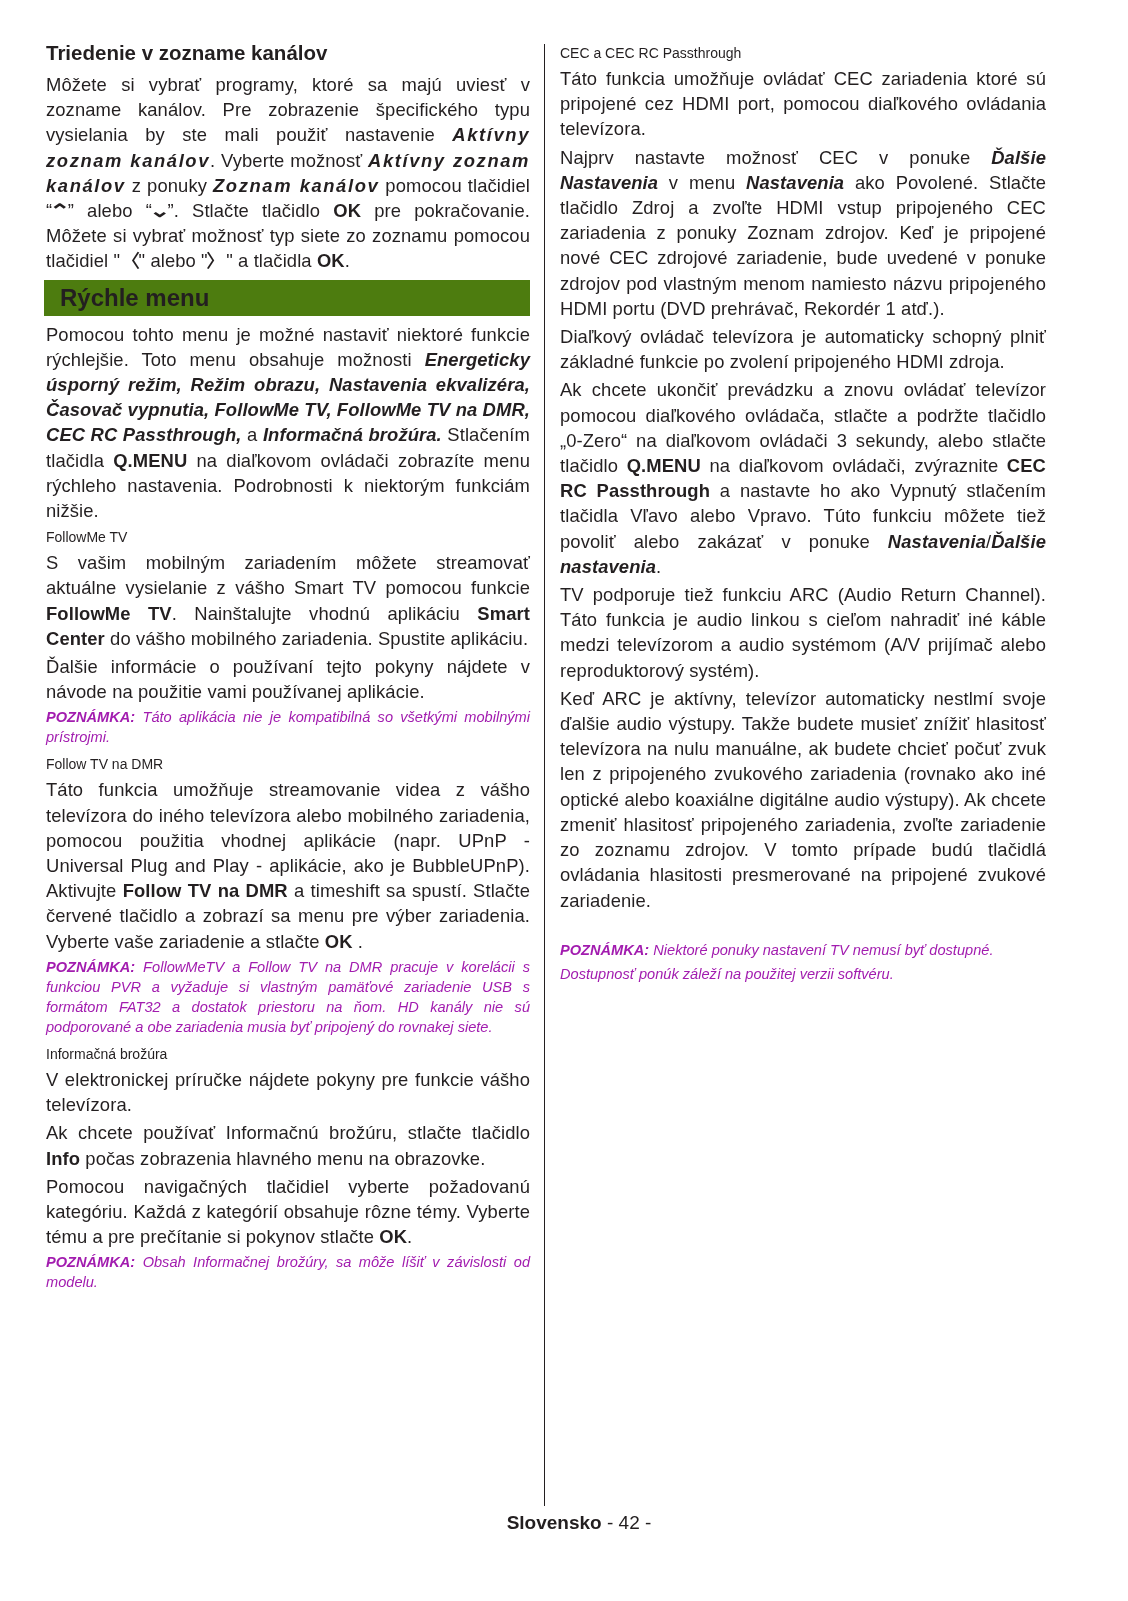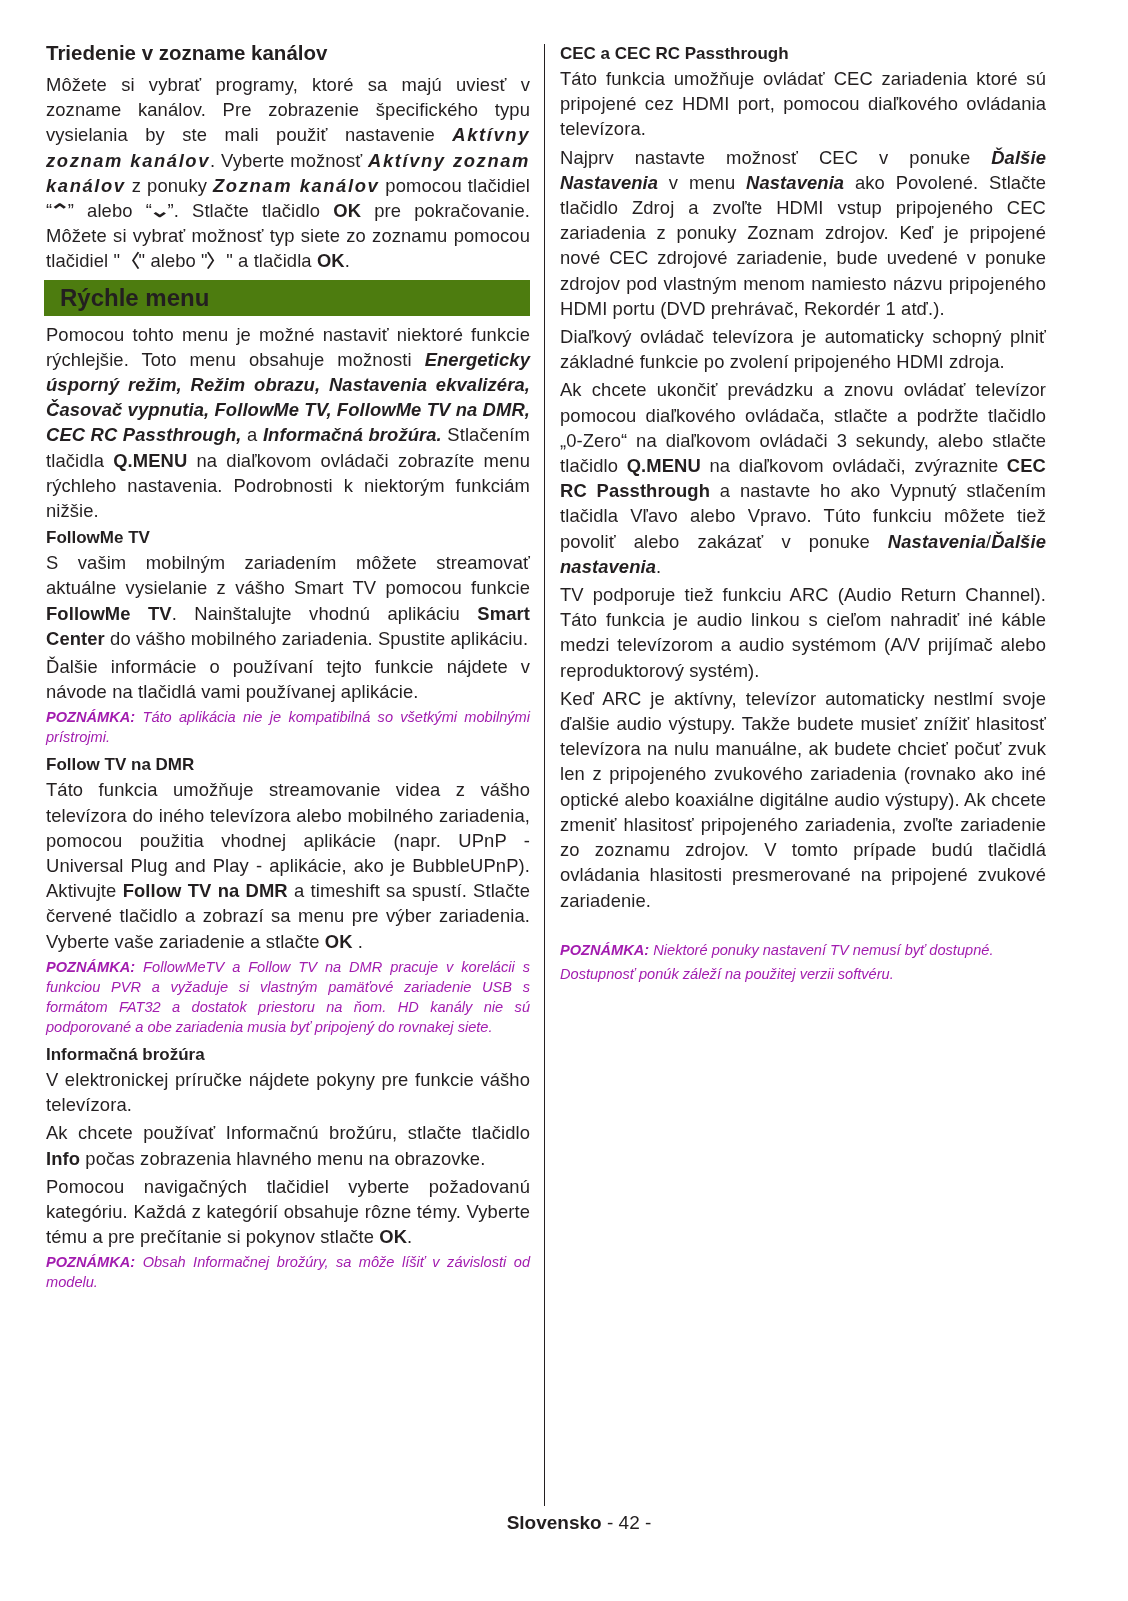--- a/index.html
+++ b/index.html
@@ -3,21 +3,21 @@
 <meta charset="utf-8">
 <style>
   html, body { margin: 0; padding: 0; background: #ffffff; }
   body { width: 1128px; height: 1601px; position: relative; overflow: hidden;
          font-family: "Liberation Sans", sans-serif; color: #231f20; }
   .col { position: absolute; top: 40px; }
   .col-left { left: 46px; width: 484px; }
   .col-right { left: 560px; width: 486px; }
   .divider { position: absolute; left: 544px; top: 44px; width: 1px; height: 1462px; background: #231f20; }
   h2.sec { font-size: 20.5px; font-weight: bold; margin: 0 0 6px 0; line-height: 26px; }
-  h3.sub { font-size: 17px; font-weight: bold; margin: 2px 0 1px 0; line-height: 23px; }
+  h3.sub { font-size: 14px; font-weight: normal; margin: 2px 0 1px 0; line-height: 23px; }
   .band { background: #4d7c0f; margin: 6px 0 6px -2px; padding: 2px 0 2px 16px; height: 36px; box-sizing: border-box; }
   .band h2 { font-size: 24px; font-weight: bold; margin: 0; line-height: 32px; }
   p.body { font-size: 18.4px; line-height: 25.2px; margin: 0 0 3px 0; text-align: justify; letter-spacing: 0.1px; }
   p.note { font-size: 14.6px; line-height: 20px; margin: 2px 0 6px 0; text-align: justify; font-style: italic; color: #a21caf; }
   p.note.ragged { text-align: left; line-height: 24px; }
   .b { font-weight: bold; }
   .bi { font-weight: bold; font-style: italic; }
   .wide { letter-spacing: 1.6px; }
   .gap { height: 20px; }
   .glyph { display: inline-block; font-weight: bold; transform: scale(1.4,1); }
@@ -38,21 +38,21 @@
   <div class="band">
     <h2>Rýchle menu</h2>
   </div>
   <section>
     <p class="body"><span>Pomocou tohto menu je možné nastaviť niektoré funkcie rýchlejšie. Toto menu obsahuje možnosti </span><span class="bi">Energeticky úsporný režim, Režim obrazu, Nastavenia ekvalizéra, Časovač vypnutia, FollowMe TV, FollowMe TV na DMR, CEC RC Passthrough,</span><span> a </span><span class="bi">Informačná brožúra.</span><span> Stlačením tlačidla </span><span class="b">Q.MENU</span><span> na diaľkovom ovládači zobrazíte menu rýchleho nastavenia. Podrobnosti k niektorým funkciám nižšie.</span></p>
   </section>
 
   <section>
     <h3 class="sub">FollowMe TV</h3>
     <p class="body"><span>S vašim mobilným zariadením môžete streamovať aktuálne vysielanie z vášho Smart TV pomocou funkcie </span><span class="b">FollowMe TV</span><span>. Nainštalujte vhodnú aplikáciu </span><span class="b">Smart Center</span><span> do vášho mobilného zariadenia. Spustite aplikáciu.</span></p>
-    <p class="body"><span>Ďalšie informácie o používaní tejto funkcie nájdete v návode na tlačidlá vami používanej aplikácie.</span></p>
+    <p class="body"><span>Ďalšie informácie o používaní tejto pokyny nájdete v návode na použitie vami používanej aplikácie.</span></p>
     <p class="note"><span class="b">POZNÁMKA:</span><span> Táto aplikácia nie je kompatibilná so všetkými mobilnými prístrojmi.</span></p>
   </section>
 
   <section>
     <h3 class="sub">Follow TV na DMR</h3>
     <p class="body"><span>Táto funkcia umožňuje streamovanie videa z vášho televízora do iného televízora alebo mobilného zariadenia, pomocou použitia vhodnej aplikácie (napr. UPnP - Universal Plug and Play - aplikácie, ako je BubbleUPnP). Aktivujte </span><span class="b">Follow TV na DMR</span><span> a timeshift sa spustí. Stlačte červené tlačidlo a zobrazí sa menu pre výber zariadenia. Vyberte vaše zariadenie a stlačte </span><span class="b">OK</span><span> .</span></p>
     <p class="note"><span class="b">POZNÁMKA:</span><span> FollowMeTV a Follow TV na DMR pracuje v korelácii s funkciou PVR a vyžaduje si vlastným pamäťové zariadenie USB s formátom FAT32 a dostatok priestoru na ňom. HD kanály nie sú podporované a obe zariadenia musia byť pripojený do rovnakej siete.</span></p>
   </section>
 
   <section>

